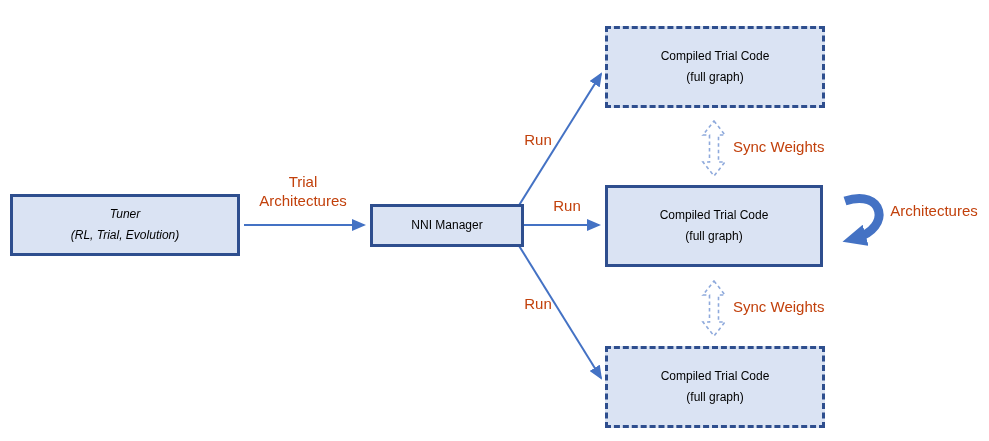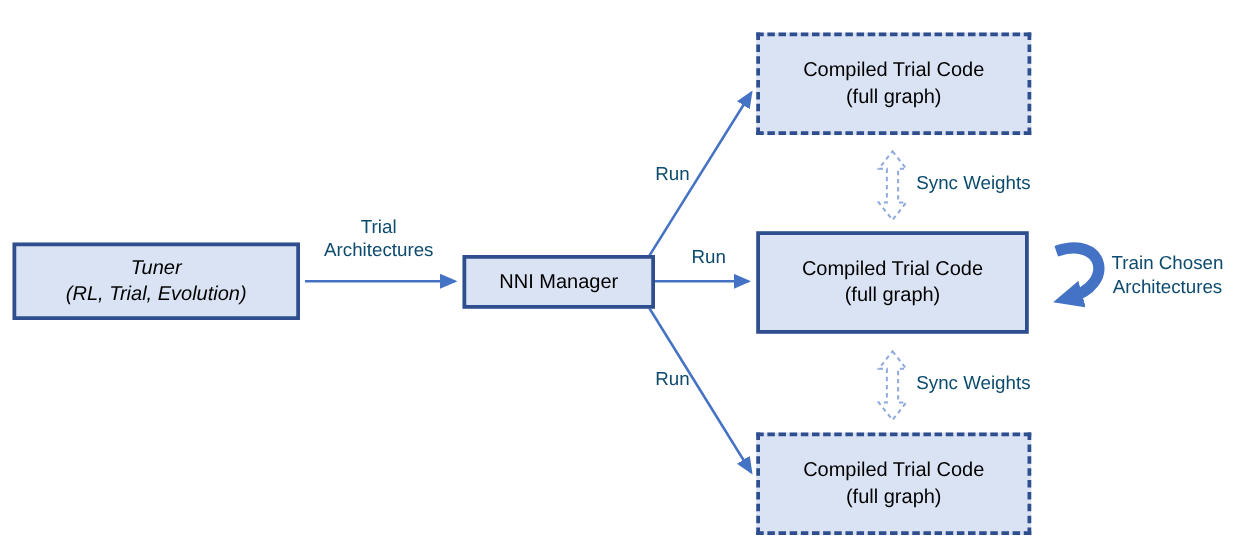--- a/index.html
+++ b/index.html
@@ -19,27 +19,27 @@
     position: absolute;
     background: #dae3f3;
     border: 3px solid #2e4e8e;
     box-sizing: border-box;
     display: flex;
     flex-direction: column;
     align-items: center;
     justify-content: center;
     text-align: center;
     color: #000000;
-    font-size: 16px;
+    font-size: 12px;
     line-height: 21px;
   }
   .node.dashed { border-style: dashed; }
   .lbl {
     position: absolute;
-    color: #0c4a6e;
+    color: #c2410c;
     font-size: 15px;
     line-height: 19px;
     text-align: center;
     white-space: nowrap;
   }
   .arrow-layer {
     position: absolute;
     left: 0; top: 0;
     width: 989px; height: 441px;
   }
@@ -116,17 +116,16 @@
   </div>
 
   <div class="lbl" id="run-top-label">Run</div>
   <div class="lbl" id="run-mid-label">Run</div>
   <div class="lbl" id="run-bot-label">Run</div>
 
   <div class="lbl" id="sync-top-label">Sync Weights</div>
   <div class="lbl" id="sync-bot-label">Sync Weights</div>
 
   <div class="lbl" id="train-label">
-    <div>Train Chosen</div>
     <div>Architectures</div>
   </div>
 
 </div>
 
 </body></html>

